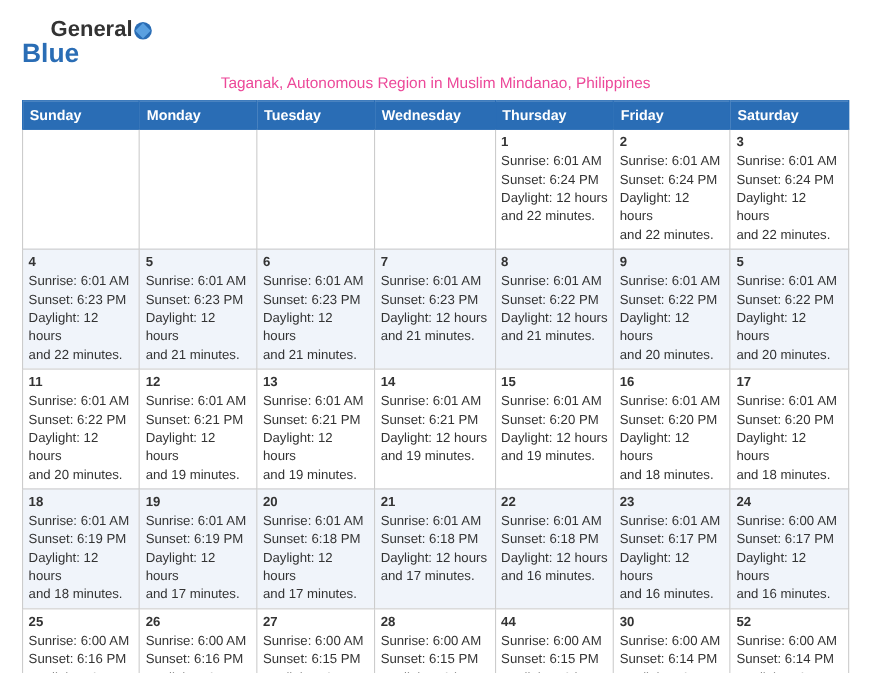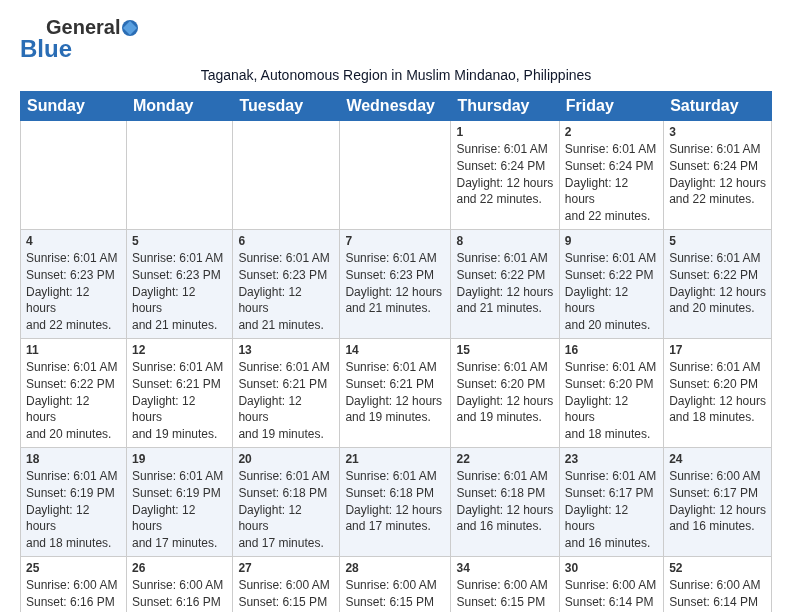--- a/index.html
+++ b/index.html
@@ -23,35 +23,35 @@
     }
     .month-title {
       font-size: 36px;
       font-weight: bold;
       color: #333;
       text-align: right;
     }
     .subtitle {
       text-align: center;
       font-size: 14px;
-      color: #0f172a;
+      color: #ec4899;
       margin-bottom: 8px;
       font-weight: 500;
     }
     .calendar-table {
       width: 100%;
       border-collapse: collapse;
       font-size: 11px;
     }
     .calendar-table th {
       background: #2a6db5;
       color: #fff;
       text-align: left;
       padding: 5px 6px;
-      font-size: 16px;
+      font-size: 13px;
       font-weight: bold;
       border: 1px solid #2a6db5;
     }
     .calendar-table td {
       border: 1px solid #ccc;
       vertical-align: top;
       padding: 4px 5px;
       width: 113px;
       min-height: 80px;
       height: 80px;
@@ -312,21 +312,21 @@
 and 15 minutes.</div>
         </td>
         <td>
           <span class="day-num">28</span>
           <div class="day-detail" style="white-space: pre-line;">Sunrise: 6:00 AM
 Sunset: 6:15 PM
 Daylight: 12 hours
 and 15 minutes.</div>
         </td>
         <td>
-          <span class="day-num">34</span>
+          <span class="day-num">44</span>
           <div class="day-detail" style="white-space: pre-line;">Sunrise: 6:00 AM
 Sunset: 6:15 PM
 Daylight: 12 hours
 and 14 minutes.</div>
         </td>
         <td>
           <span class="day-num">30</span>
           <div class="day-detail" style="white-space: pre-line;">Sunrise: 6:00 AM
 Sunset: 6:14 PM
 Daylight: 12 hours

